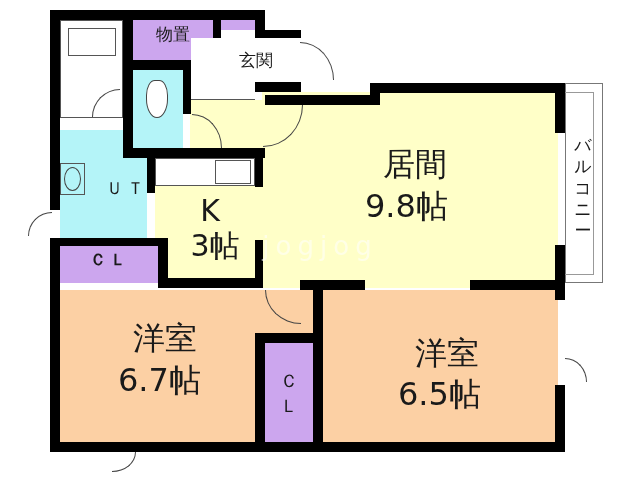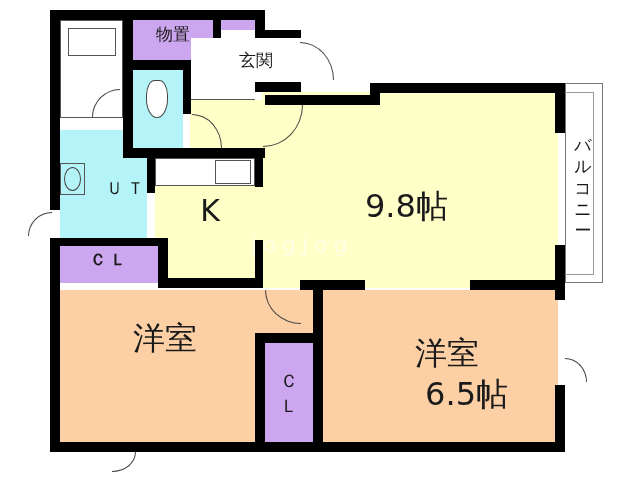--- a/index.html
+++ b/index.html
@@ -75,26 +75,29 @@
   <div class="arc" style="left:263px;top:105px;width:40px;height:42px;border-radius:0 0 100% 0;border-left:none;border-top:none;"></div>
   <div class="arc" style="left:28px;top:212px;width:24px;height:24px;border-radius:100% 0 0 0;border-right:none;border-bottom:none;"></div>
   <div class="arc" style="left:265px;top:290px;width:36px;height:34px;border-radius:0 0 0 100%;border-right:none;border-top:none;"></div>
   <div class="arc" style="left:112px;top:452px;width:24px;height:20px;border-radius:0 0 100% 0;border-left:none;border-top:none;"></div>
   <div class="arc" style="left:565px;top:358px;width:22px;height:24px;border-radius:0 100% 0 0;border-left:none;border-bottom:none;"></div>
 
   <div class="lbl" style="left:140px;top:26px;width:66px;font-size:17px;">物置</div>
   <div class="lbl" style="left:228px;top:52px;width:56px;font-size:17px;">玄関</div>
   <div class="lbl" style="left:86px;top:180px;width:50px;font-size:17px;letter-spacing:4px;padding-left:16px;">ＵＴ</div>
   <div class="lbl" style="left:175px;top:195px;width:70px;font-size:30px;">K</div>
+  <div class="lbl" style="left:175px;top:230px;width:80px;font-size:30px;">3帖</div>
+  <div class="lbl" style="left:365px;top:148px;width:100px;font-size:32px;">居間</div>
   <div class="lbl" style="left:365px;top:190px;width:130px;font-size:32px;text-align:left;">9.8帖</div>
   <div class="lbl" style="left:62px;top:252px;width:96px;font-size:16px;letter-spacing:4px;font-weight:bold;">ＣＬ</div>
   <div class="lbl" style="left:110px;top:322px;width:110px;font-size:32px;">洋室</div>
+  <div class="lbl" style="left:118px;top:364px;width:110px;font-size:32px;text-align:left;">6.7帖</div>
   <div class="lbl" style="left:268px;top:368px;width:42px;font-size:18px;line-height:1.4;">Ｃ
 Ｌ</div>
   <div class="lbl" style="left:392px;top:337px;width:110px;font-size:32px;">洋室</div>
-  <div class="lbl" style="left:398px;top:378px;width:110px;font-size:32px;text-align:right;">6.5帖</div>
+  <div class="lbl" style="left:398px;top:378px;width:110px;font-size:32px;text-align:left;">6.5帖</div>
   <div class="lbl" style="left:570px;top:135px;width:26px;font-size:17px;line-height:1.25;">バ
 ル
 コ
 ニ
 ー</div>
-  <div class="lbl" style="left:237px;top:233px;width:130px;font-size:22px;color:rgba(255,255,255,0.55);letter-spacing:6px;">jogjog</div>
+  <div class="lbl" style="left:255px;top:233px;width:130px;font-size:26px;color:rgba(255,255,255,0.55);letter-spacing:6px;">jogjog</div>
 </div>
 
 </body></html>

